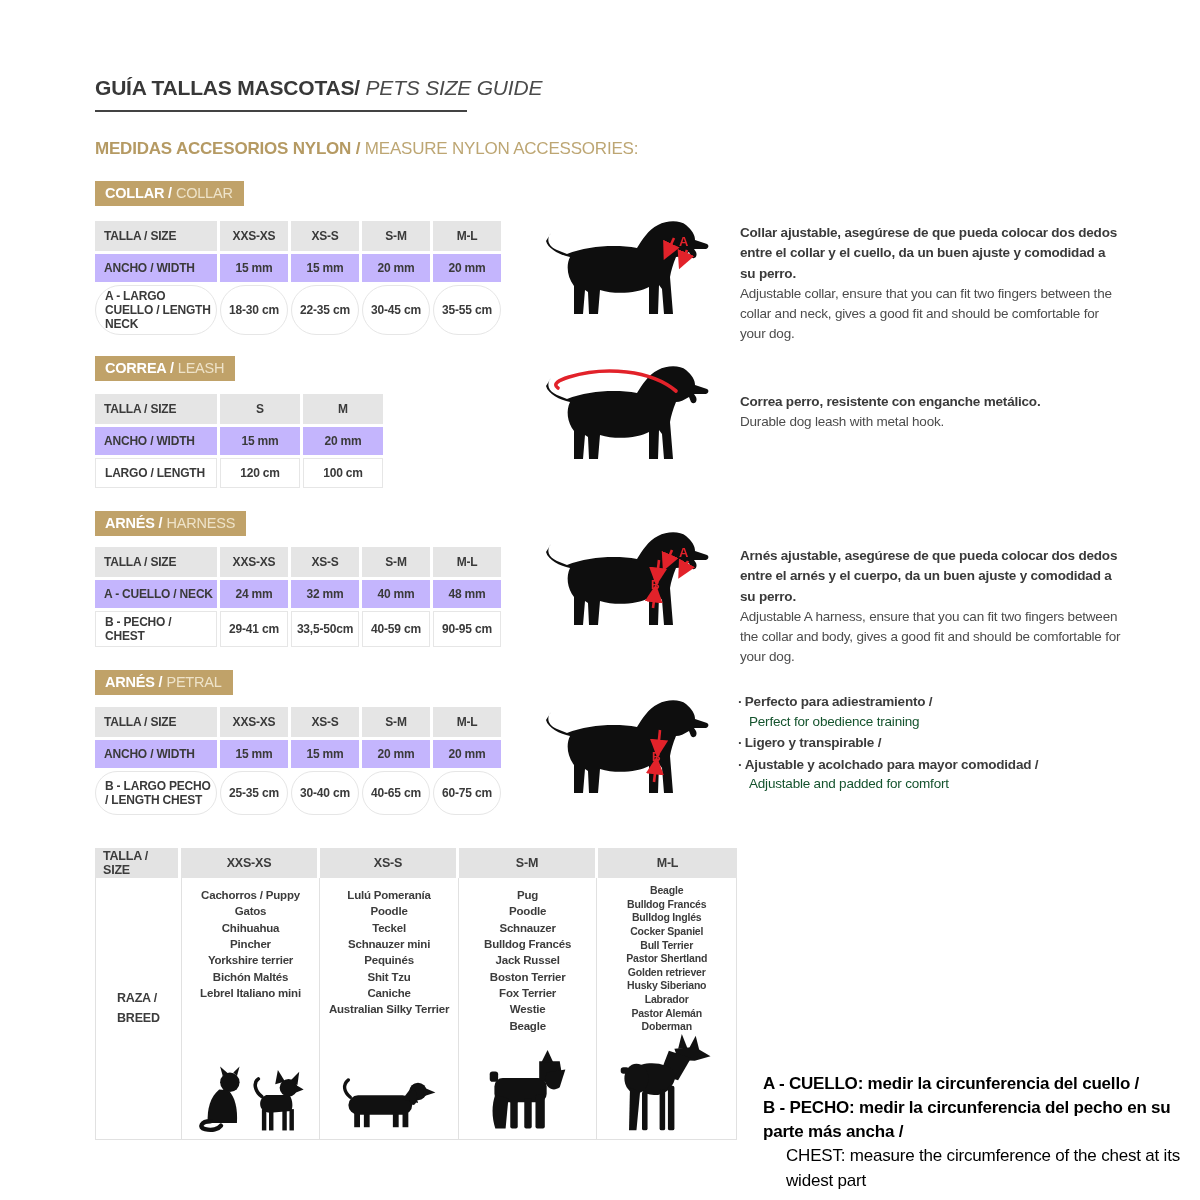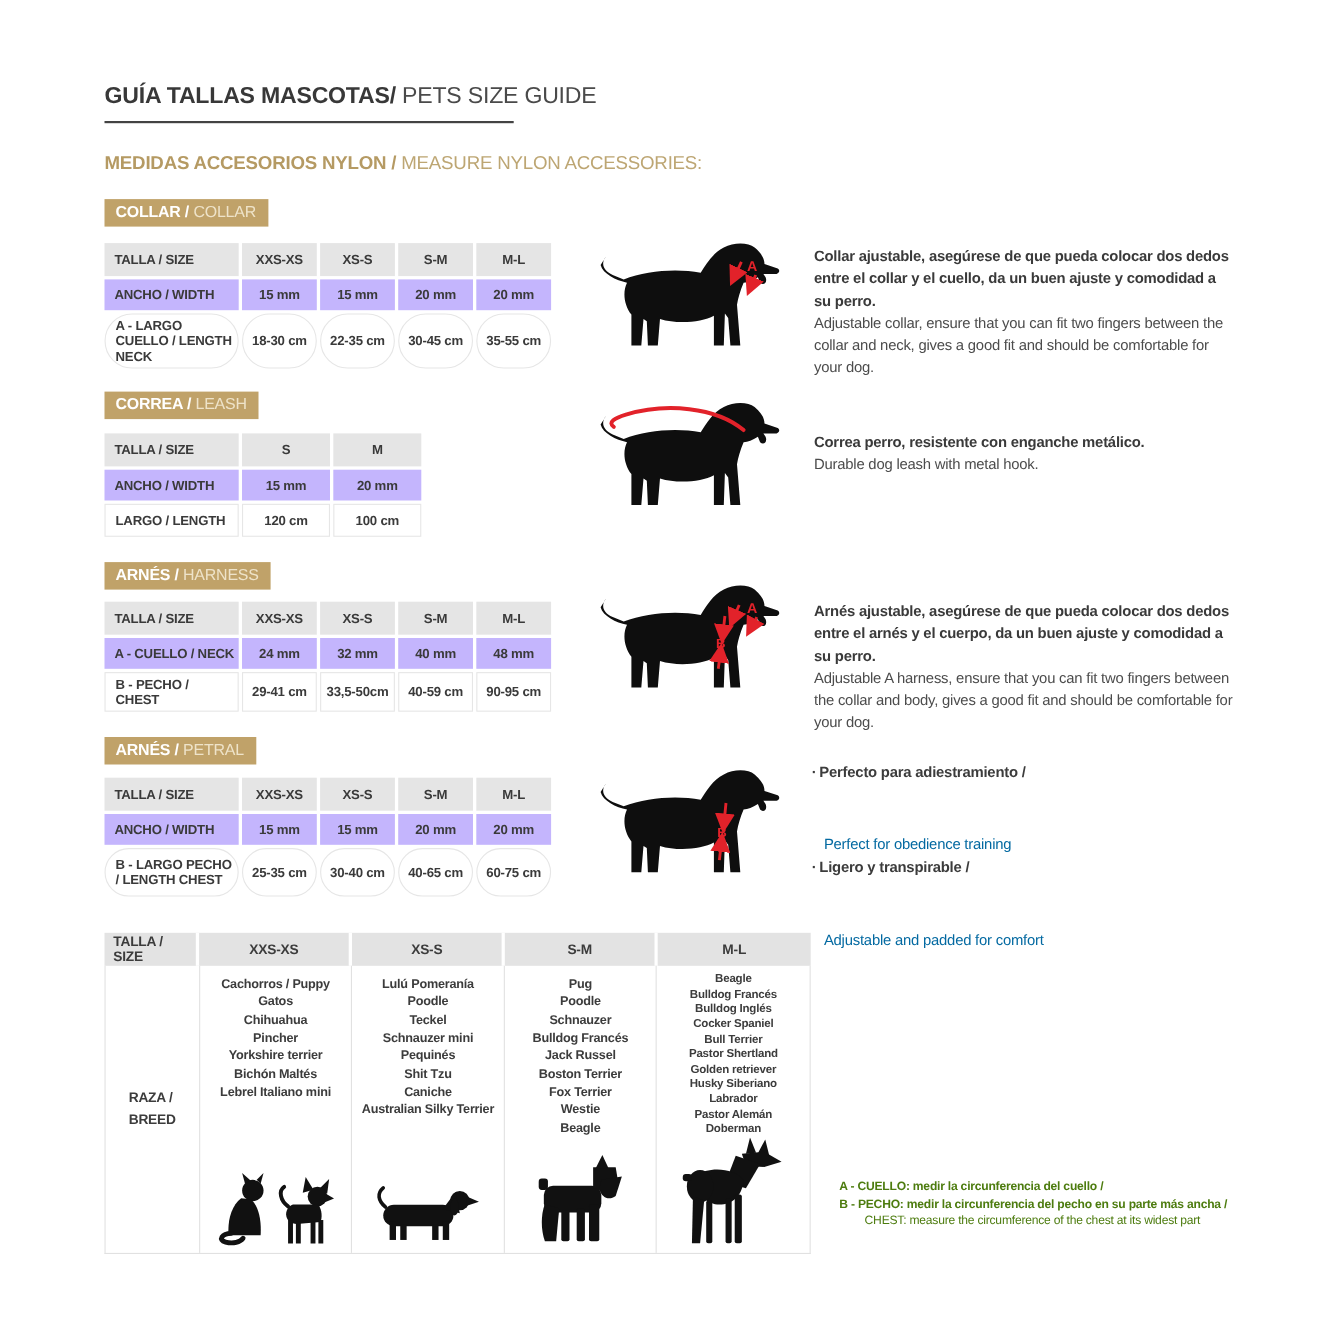--- a/index.html
+++ b/index.html
@@ -2,21 +2,21 @@
 <html><head>
 <meta charset="utf-8">
 <style>
   html,body{margin:0;padding:0;background:#fff;}
   .page{position:relative;width:1200px;height:1200px;background:#fff;overflow:hidden;
         font-family:"Liberation Sans",sans-serif;color:#3c3c3c;letter-spacing:-0.2px;}
 
   
   .main-title{position:absolute;left:95px;top:76px;font-size:21px;font-weight:700;color:#383838;
               padding-bottom:10px;border-bottom:2px solid #434343;width:372px;white-space:nowrap;}
-  .main-title .en{font-weight:400;color:#4a4a4a;}
+  .main-title .en{font-weight:400;color:#4a4a4a;font-style:italic;}
   .subtitle{position:absolute;left:95px;top:139px;font-size:17px;font-weight:700;color:#b59a63;white-space:nowrap;}
   .subtitle .en{font-weight:400;color:#bda673;}
 
   
   .badge{position:absolute;background:#c0a269;color:#fff;font-weight:700;font-size:14.5px;
          padding:4px 11px 5px 10px;white-space:nowrap;}
   .badge .en{font-weight:400;color:#eee3c9;margin-left:4px;}
 
   
   .tbl{position:absolute;display:grid;gap:3px;background:#fff;font-size:12px;font-weight:700;color:#3a3a3a;}
@@ -31,21 +31,21 @@
   .cols3{grid-template-columns:122px 80px 80px;}
 
   
   .desc{position:absolute;width:382px;font-size:13.5px;line-height:1.5;}
   .desc .es{font-weight:700;color:#3a3a3a;}
   .desc .en{font-weight:400;color:#4c4c4c;}
   .bullets{position:absolute;width:400px;font-size:13.5px;line-height:1.45;}
   .bullets .bi{margin-bottom:2px;}
   .bullets .es{font-weight:700;display:block;}
   .bullets .es::before{content:"\00b7\2009";font-weight:700;}
-  .bullets .en{font-weight:400;display:block;padding-left:11px;color:#0369a1;margin-top:46px;}
+  .bullets .en{font-weight:400;display:block;padding-left:11px;color:#14532d;}
 
   
   .dog{position:absolute;width:178px;height:114px;}
   .dog svg{width:100%;height:100%;display:block;}
 
   
   .btab{position:absolute;left:95px;top:848px;width:642px;}
   .bhead{display:flex;}
   .bhead .c{background:#e3e3e3;font-weight:700;font-size:12.5px;height:30px;display:flex;
             align-items:center;justify-content:center;box-sizing:border-box;border-right:3px solid #fff;}
@@ -54,21 +54,21 @@
   .bbody{display:flex;border:1px solid #e1e1e1;border-top:none;height:262px;box-sizing:border-box;}
   .bcol{border-right:1px solid #e1e1e1;box-sizing:border-box;display:flex;flex-direction:column;align-items:center;}
   .bcol:last-child{border-right:none;}
   .w86{width:86px;} .w139{width:139px;}
   .breed-list{white-space:pre-line;text-align:center;font-weight:700;font-size:11.5px;line-height:1.42;padding-top:9px;}
   .breed-list.small{font-size:10.5px;line-height:1.3;padding-top:6px;}
   .raza{justify-content:center;font-weight:700;font-size:12.5px;text-align:left;line-height:1.55;white-space:pre-line;}
   .fauna{margin-top:auto;display:flex;align-items:flex-end;gap:6px;padding-bottom:5px;}
 
   
-  .foot{position:absolute;left:763px;top:1072px;color:#4d7c0f;font-size:11px;line-height:1.42;}
+  .foot{position:absolute;left:763px;top:1072px;color:#000000;font-size:17px;line-height:1.42;}
   .foot .bold{font-weight:700;}
   .foot .sub{padding-left:23px;margin-bottom:3px;}
 </style>
 </head>
 <body>
 
 <div class="page">
 
   <div class="main-title"><span>GUÍA TALLAS MASCOTAS/</span><span class="en"> PETS SIZE GUIDE</span></div>
   <div class="subtitle"><span>MEDIDAS ACCESORIOS NYLON / </span><span class="en">MEASURE NYLON ACCESSORIES:</span></div>
@@ -216,20 +216,21 @@
 
   <div class="bullets" style="left:738px;top:692px;">
     <div class="bi">
       <span class="es">Perfecto para adiestramiento /</span>
       <span class="en">Perfect for obedience training</span>
     </div>
     <div class="bi">
       <span class="es">Ligero y transpirable /</span>
     </div>
     <div class="bi">
+      <span class="es">Ajustable y acolchado para mayor comodidad /</span>
       <span class="en">Adjustable and padded for comfort</span>
     </div>
   </div>
 
   <div class="btab">
     <div class="bhead">
       <div class="c lab w86">TALLA /  SIZE</div>
       <div class="c w139">XXS-XS</div>
       <div class="c w139">XS-S</div>
       <div class="c w139">S-M</div>

